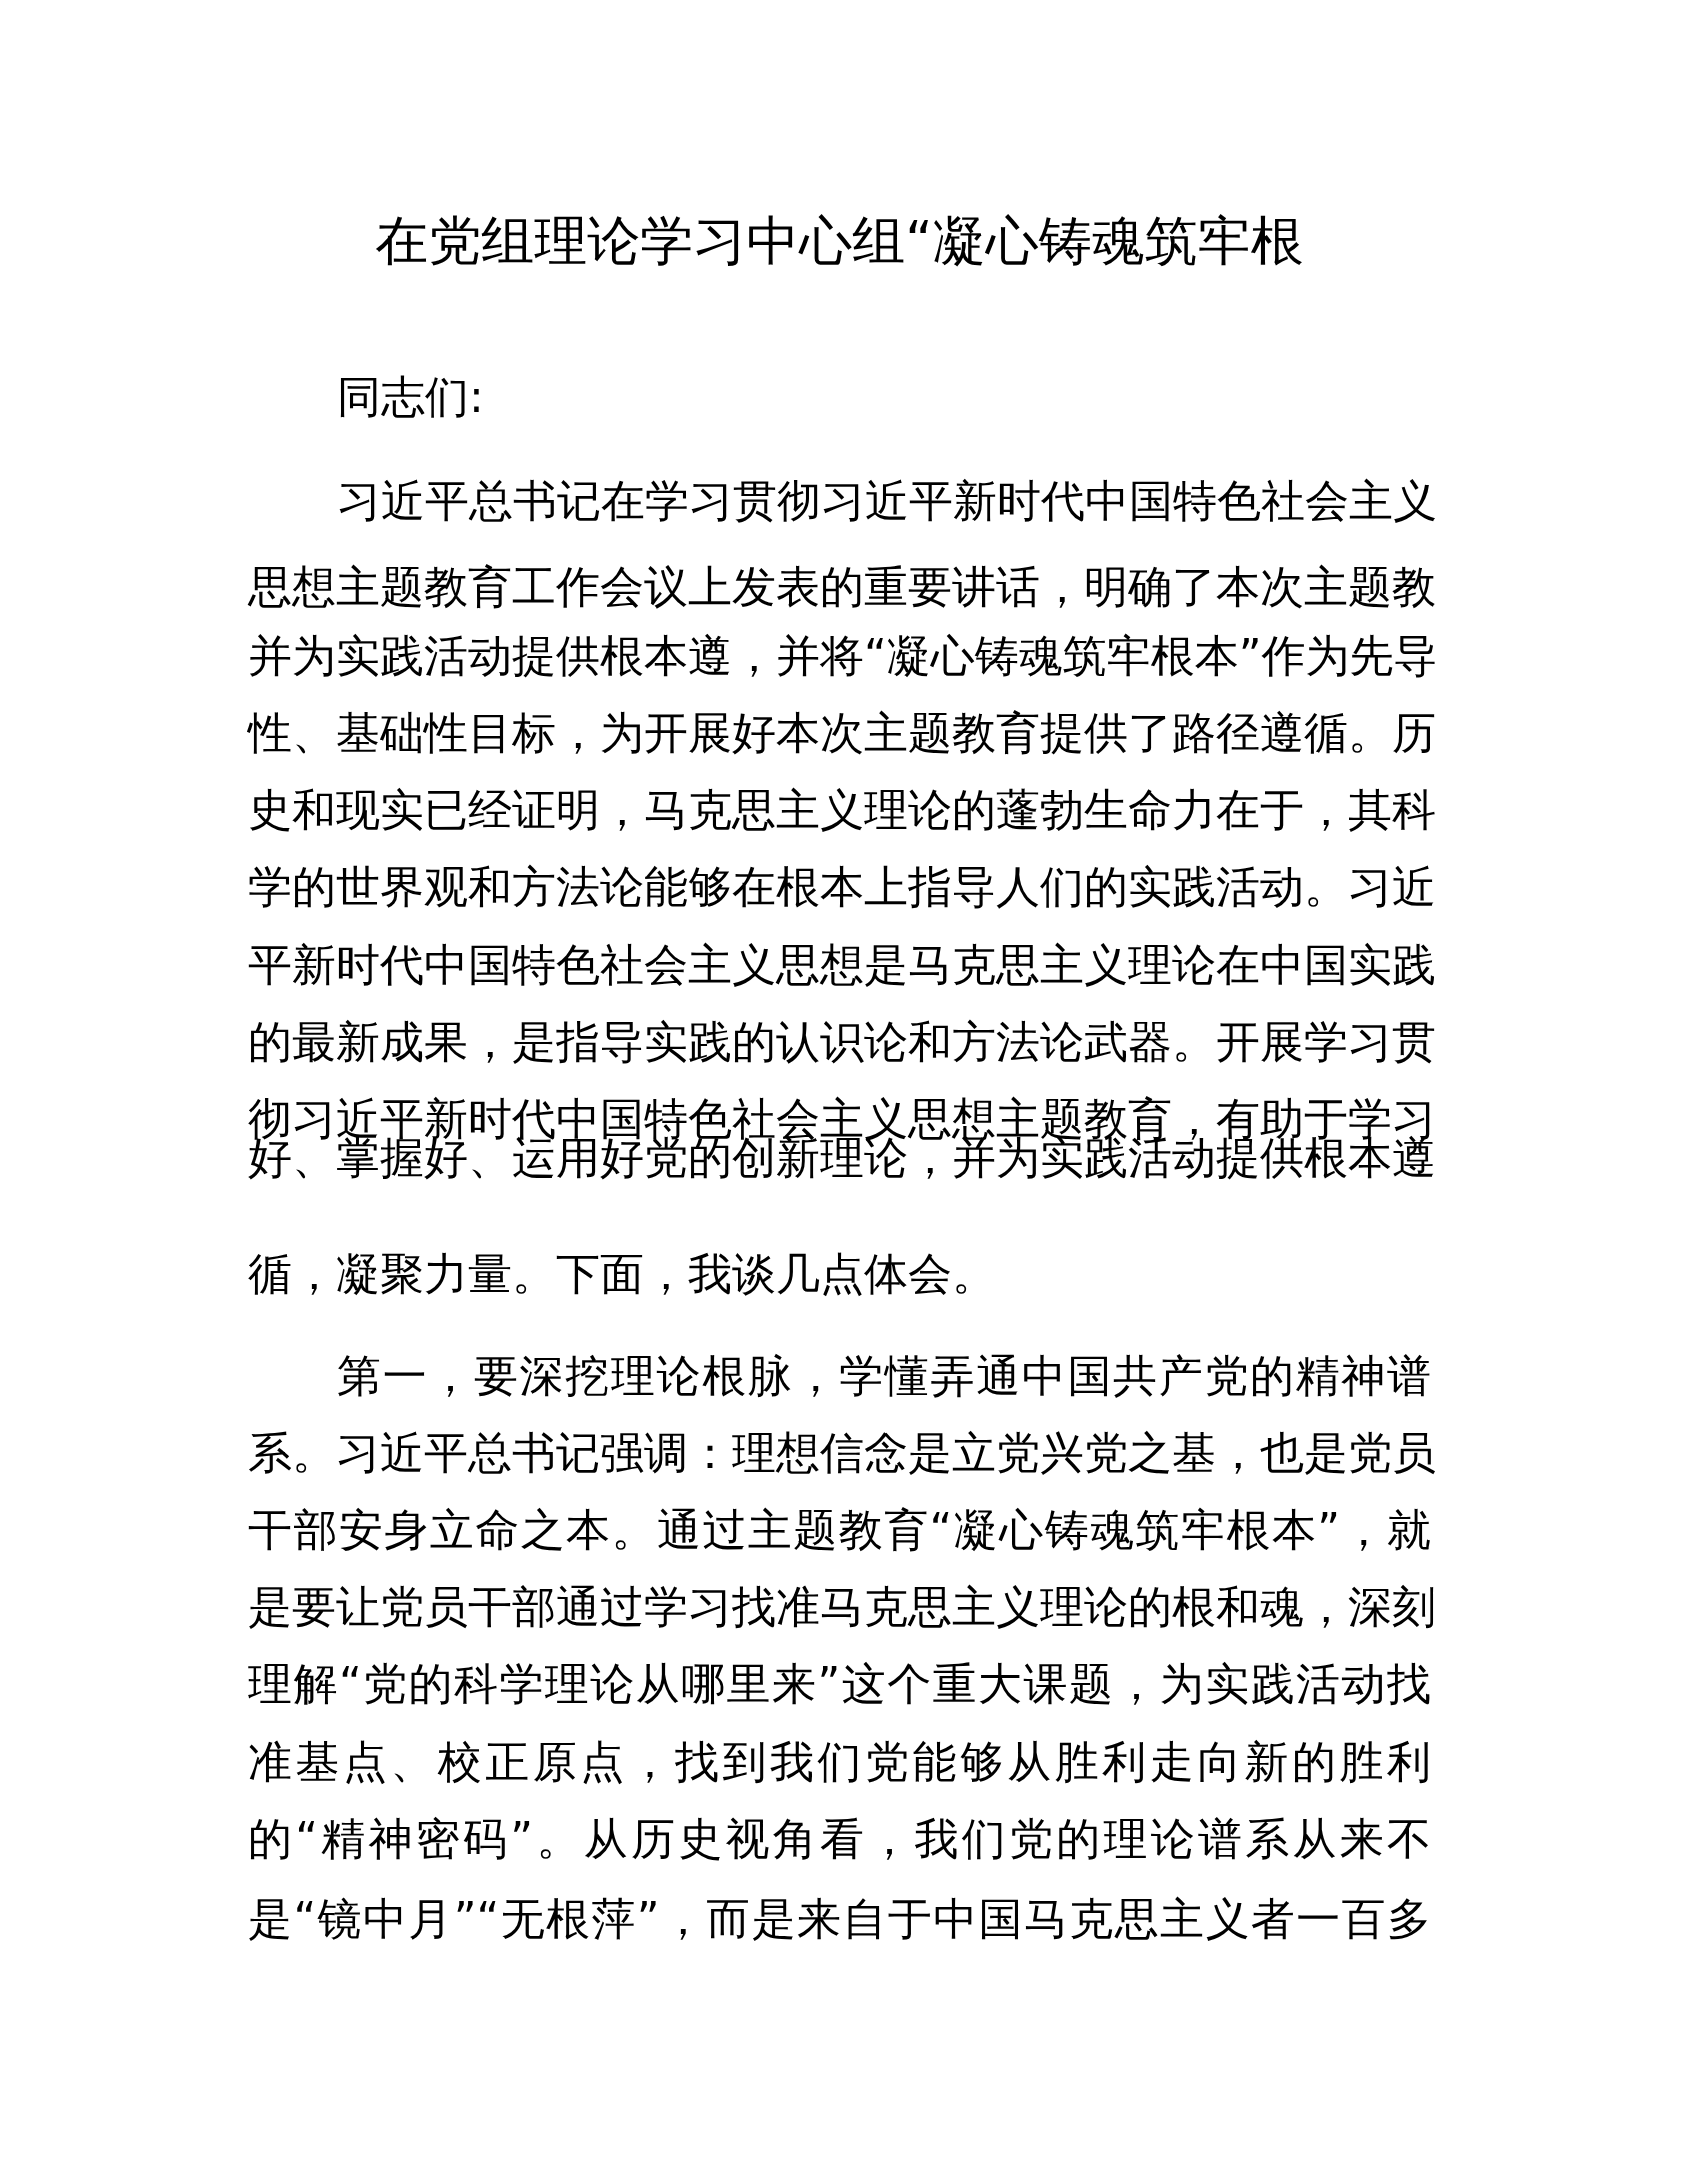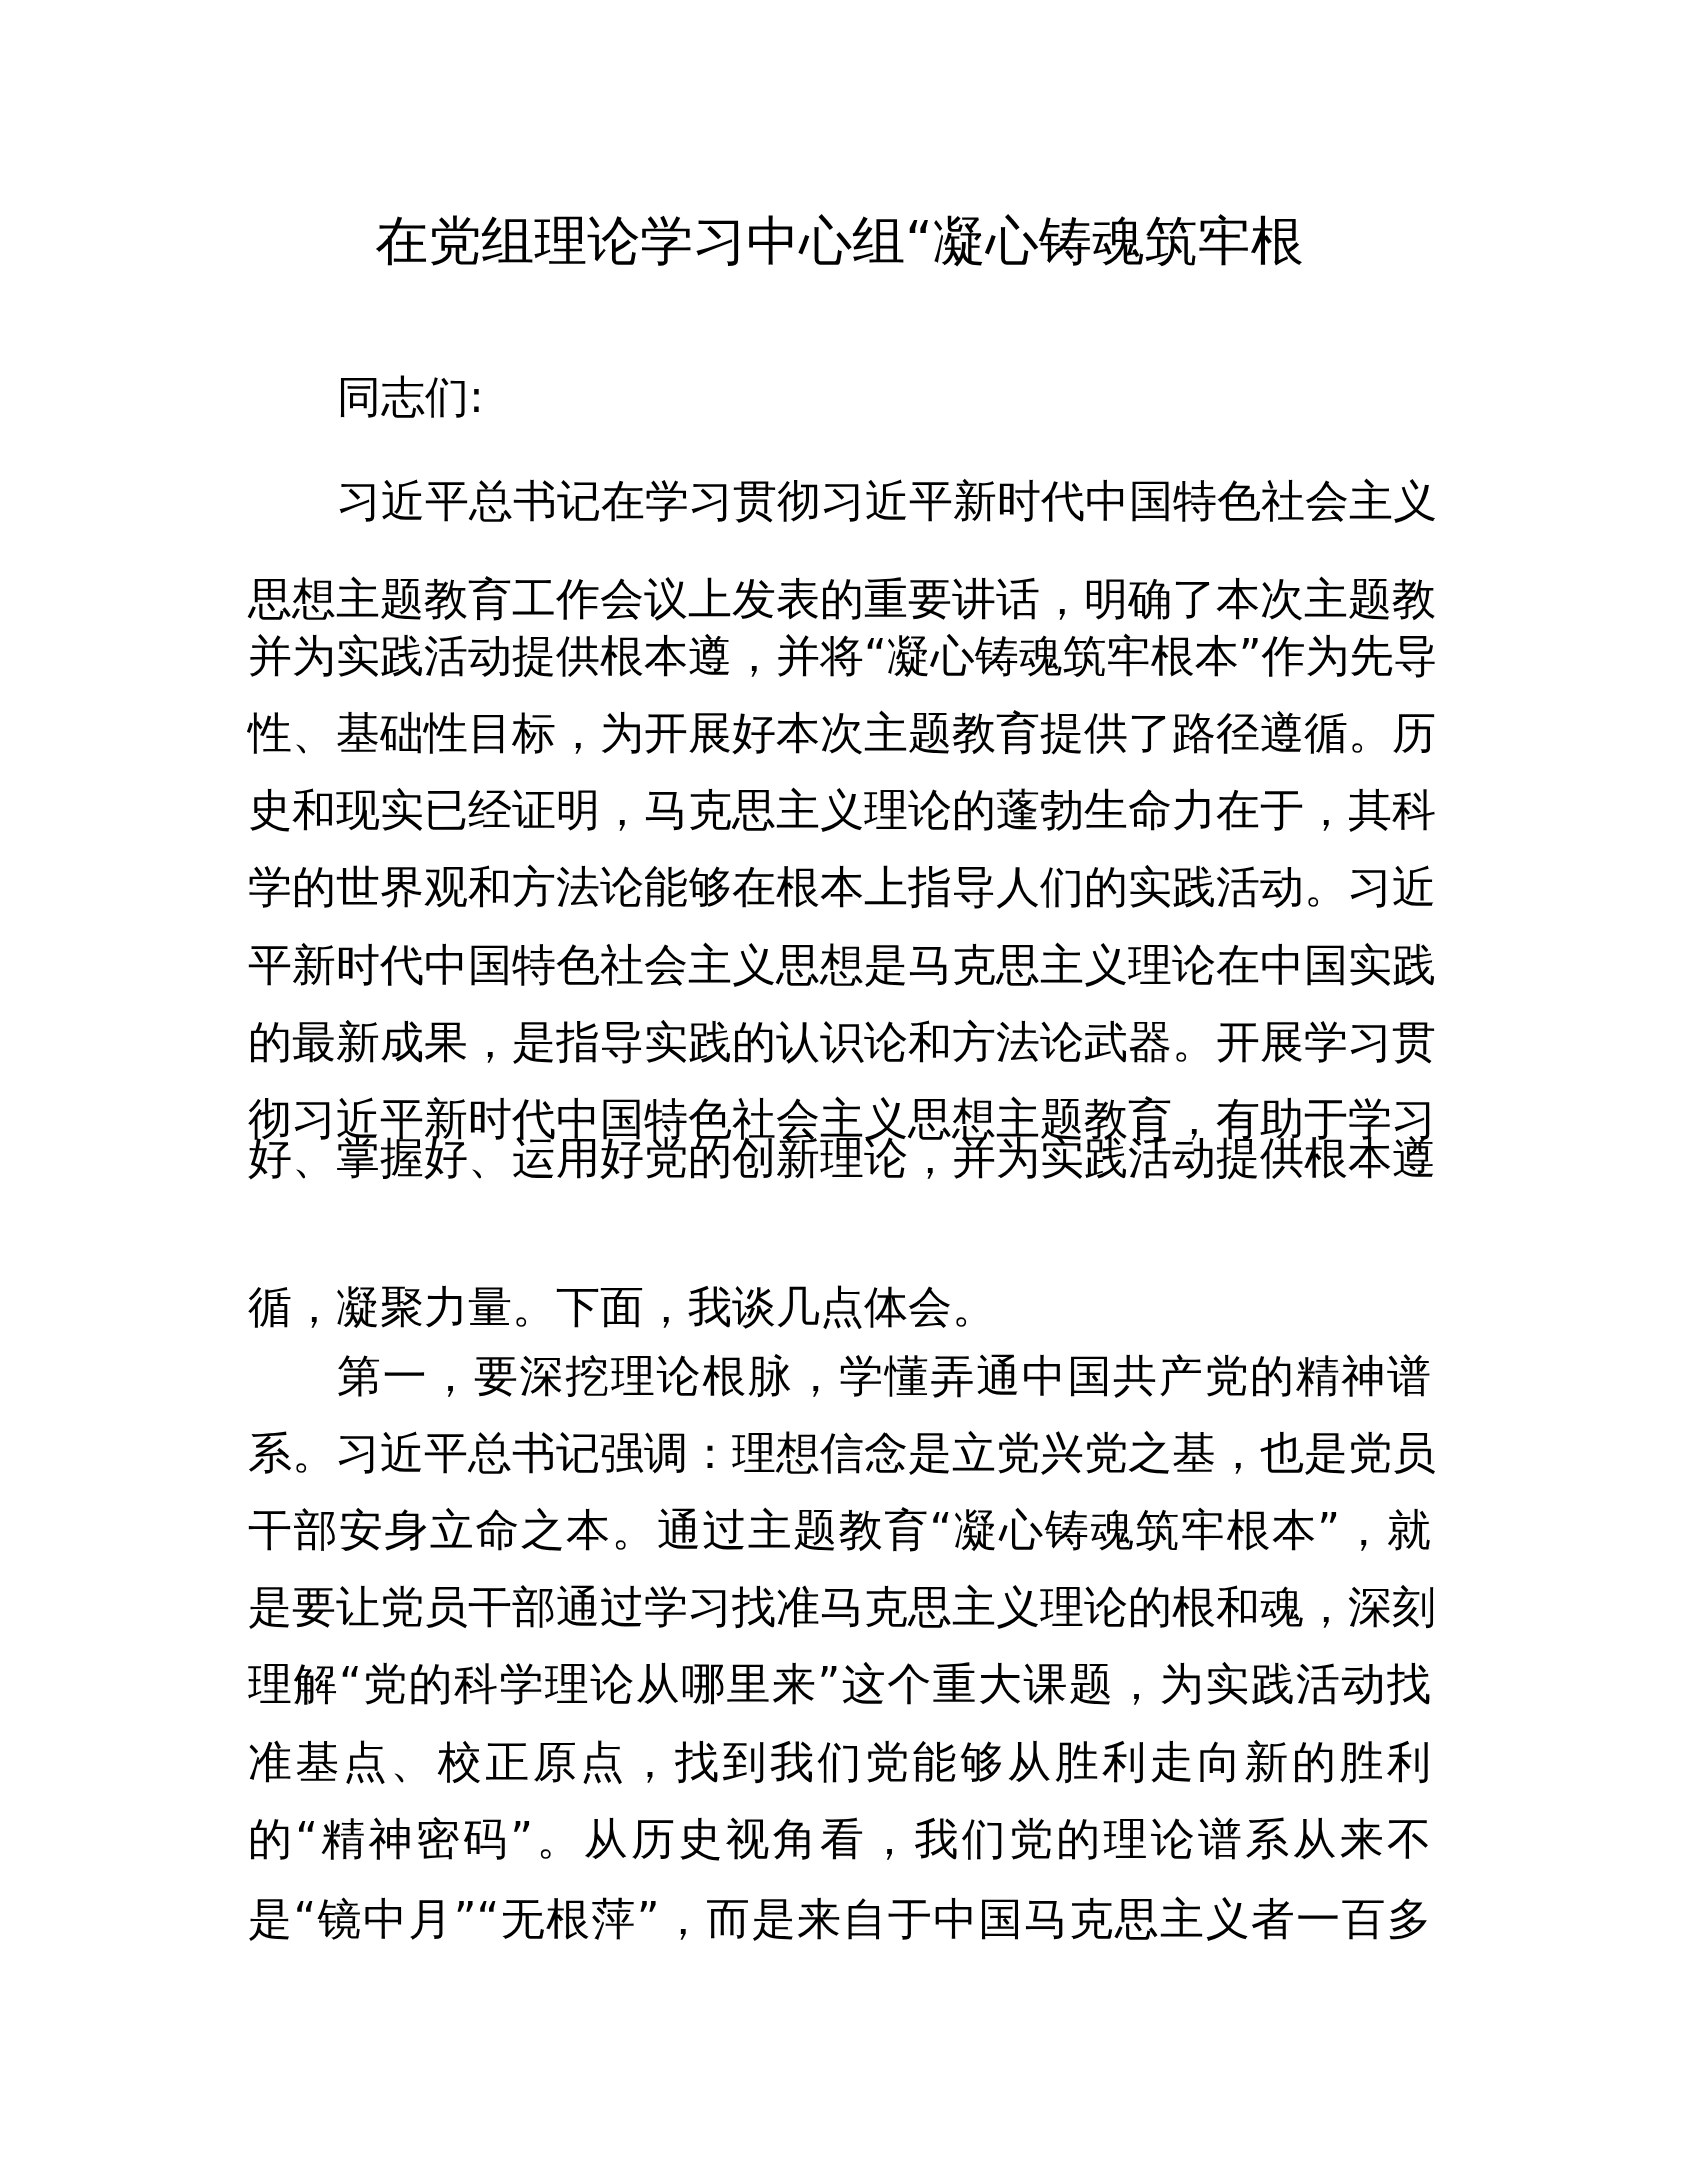--- a/index.html
+++ b/index.html
@@ -72,30 +72,30 @@
   <h1 class="title">
     <span class="tline">在党组理论学习中心组“凝心铸魂筑牢根</span>
   </h1>
 
   <div class="body-text">
 
     <div class="line indent last" style="top:358px;">同志们:</div>
 
     <div>
       <div class="line indent" style="top:462px;">习近平总书记在学习贯彻习近平新时代中国特色社会主义</div>
-      <div class="line" style="top:560px;">思想主题教育工作会议上发表的重要讲话，明确了本次主题教</div>
+      <div class="line" style="top:548px;">思想主题教育工作会议上发表的重要讲话，明确了本次主题教</div>
       <div class="line" style="top:617px;">并为实践活动提供根本遵，并将“凝心铸魂筑牢根本”作为先导</div>
       <div class="line" style="top:694px;">性、基础性目标，为开展好本次主题教育提供了路径遵循。历</div>
       <div class="line" style="top:771px;">史和现实已经证明，马克思主义理论的蓬勃生命力在于，其科</div>
       <div class="line" style="top:848px;">学的世界观和方法论能够在根本上指导人们的实践活动。习近</div>
       <div class="line" style="top:926px;">平新时代中国特色社会主义思想是马克思主义理论在中国实践</div>
       <div class="line" style="top:1003px;">的最新成果，是指导实践的认识论和方法论武器。开展学习贯</div>
       <div class="line" style="top:1080px;">彻习近平新时代中国特色社会主义思想主题教育，有助于学习</div>
       <div class="line" style="top:1119px;">好、掌握好、运用好党的创新理论，并为实践活动提供根本遵</div>
-      <div class="line last" style="top:1268px;">循，凝聚力量。下面，我谈几点体会。</div>
+      <div class="line last" style="top:1235px;">循，凝聚力量。下面，我谈几点体会。</div>
     </div>
 
     <div>
       <div class="line indent" style="top:1337px;">第一，要深挖理论根脉，学懂弄通中国共产党的精神谱</div>
       <div class="line" style="top:1414px;">系。习近平总书记强调：理想信念是立党兴党之基，也是党员</div>
       <div class="line" style="top:1491px;">干部安身立命之本。通过主题教育“凝心铸魂筑牢根本”，就</div>
       <div class="line" style="top:1568px;">是要让党员干部通过学习找准马克思主义理论的根和魂，深刻</div>
       <div class="line" style="top:1645px;">理解“党的科学理论从哪里来”这个重大课题，为实践活动找</div>
       <div class="line" style="top:1723px;">准基点、校正原点，找到我们党能够从胜利走向新的胜利</div>
       <div class="line" style="top:1800px;">的“精神密码”。从历史视角看，我们党的理论谱系从来不</div>

